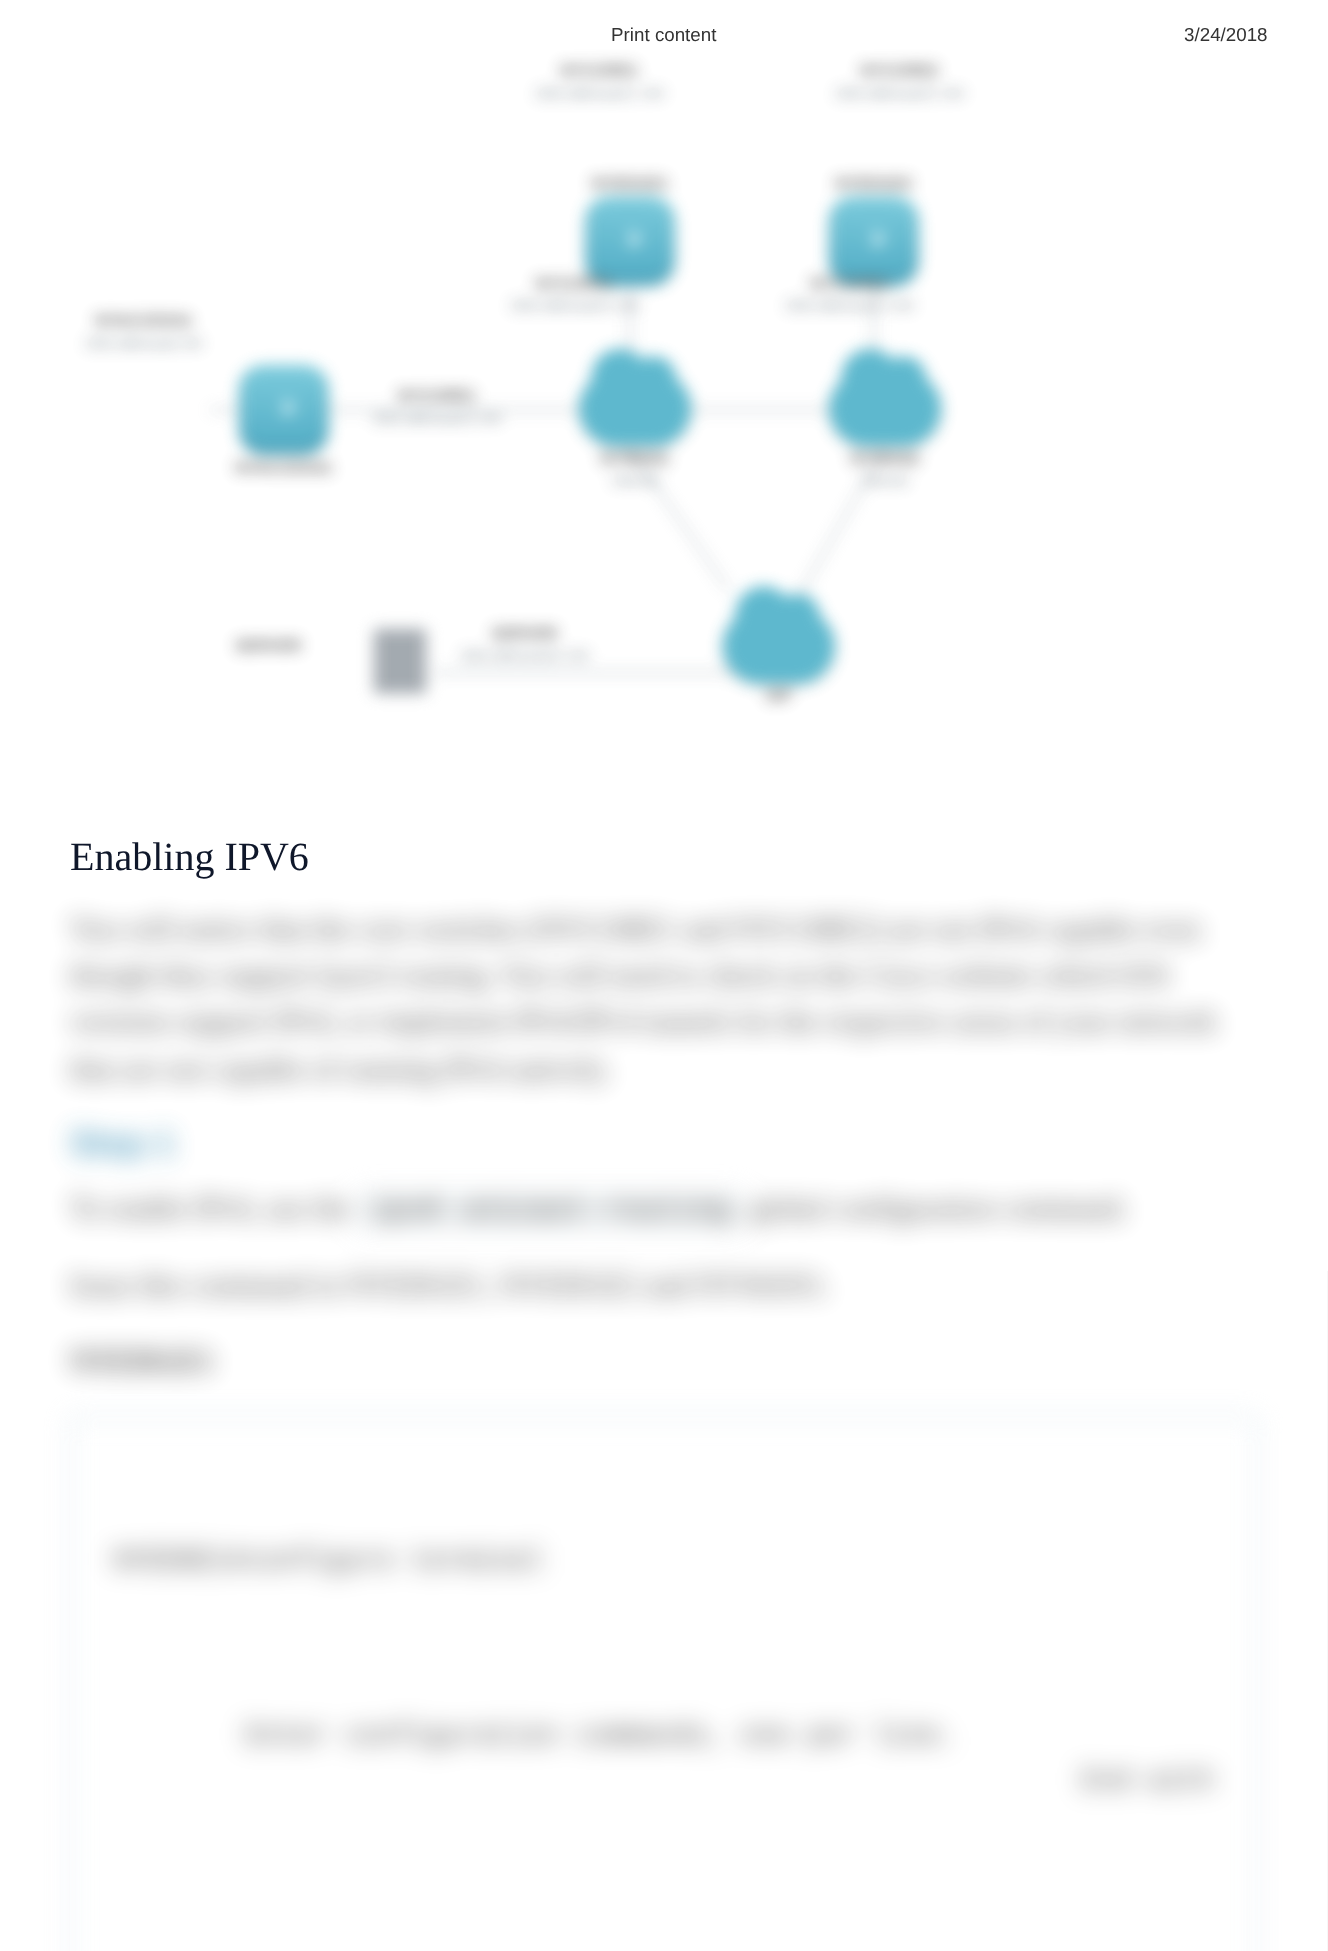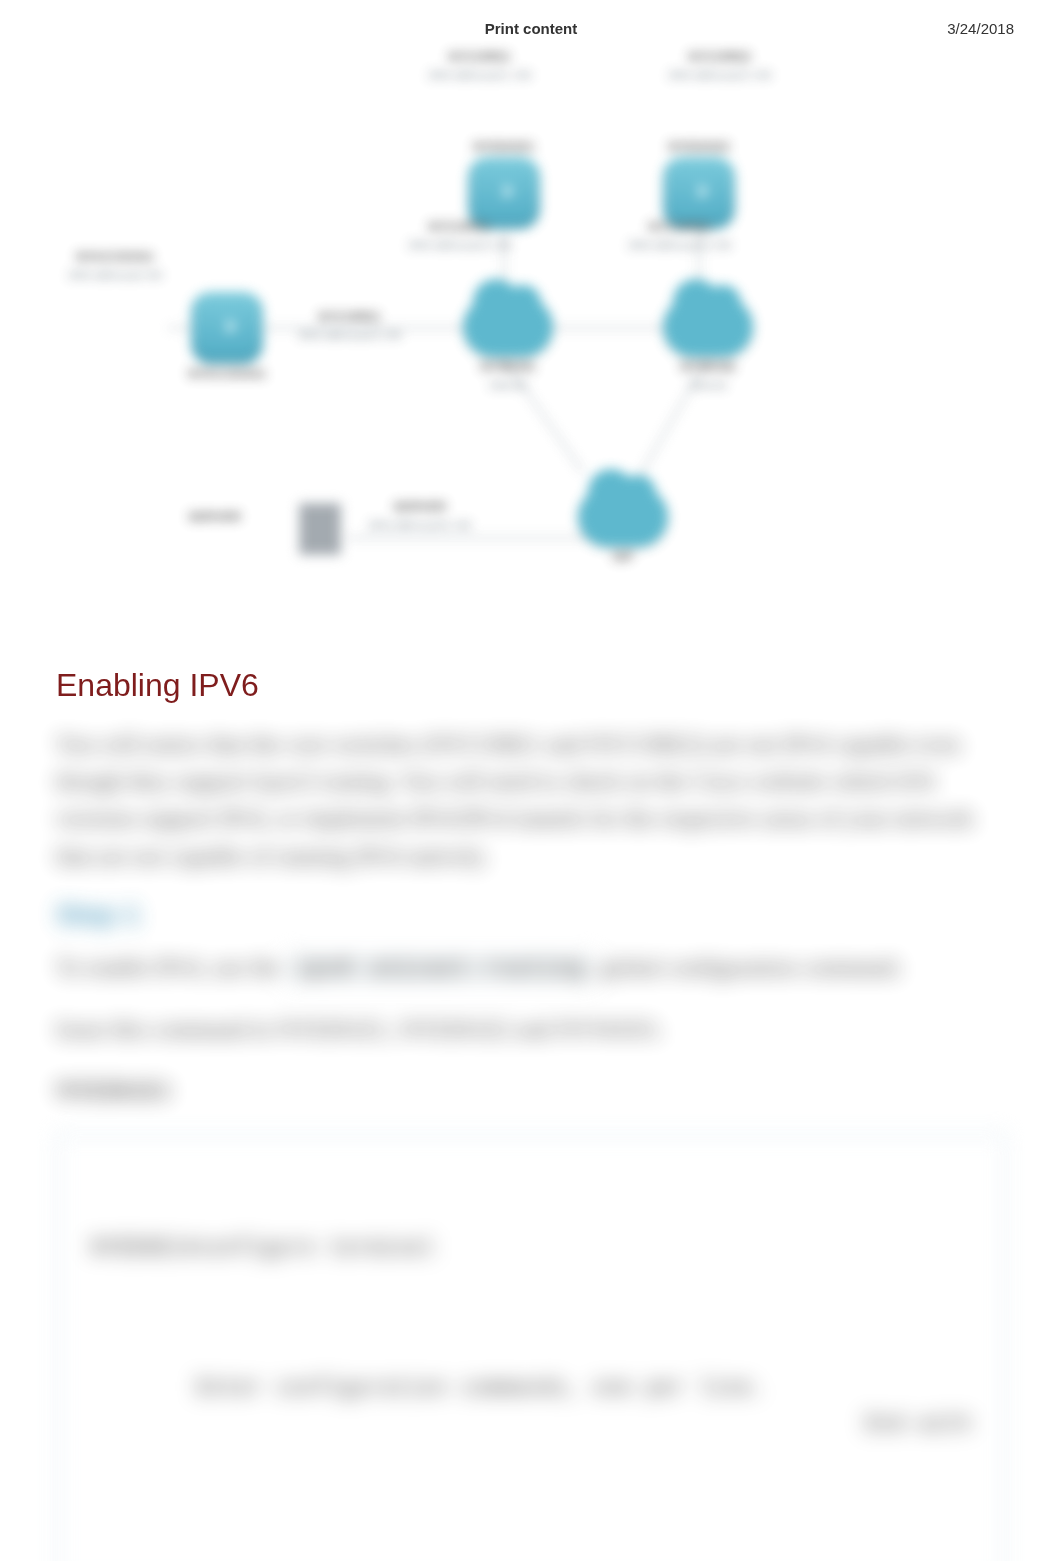--- a/index.html
+++ b/index.html
@@ -1,36 +1,36 @@
 <!DOCTYPE html>
 <html><head>
 <meta charset="utf-8">
 <style>
   html,body{margin:0;padding:0;background:#f2f2f2;font-family:Georgia,'Times New Roman',serif;color:#222;}
   .page{width:1062px;min-height:1561px;margin:0 auto;background:#fff;position:relative;box-sizing:border-box;padding:0 0 40px 0;}
   .hdr{display:flex;justify-content:flex-end;align-items:flex-start;padding:20px 48px 0 48px;font-family:Arial,Helvetica,sans-serif;font-size:15px;color:#333;}
-  .hdr .hdr-center{position:absolute;left:0;right:0;text-align:center;font-weight:bold;}
+  .hdr .hdr-center{position:absolute;left:0;right:0;text-align:center;}
   .hdr .hdr-left{z-index:1;}
   .diagram{margin:10px 48px 0 48px;height:580px;position:relative;}
   .node{position:absolute;display:flex;flex-direction:column;align-items:center;}
   .blur{filter:blur(6px);opacity:.9;}
   .blur-heavy{filter:blur(10px);opacity:.85;}
   .router{width:72px;height:72px;border-radius:20px;background:linear-gradient(180deg,#6ec6d9 0%,#3ea3bf 100%);display:flex;align-items:center;justify-content:center;box-shadow:inset 0 -4px 8px rgba(0,0,0,.15);}
   .router svg{width:38px;height:38px;fill:#e7fbff;}
   .cloud{width:90px;height:60px;background:#4db1c9;border-radius:30px;position:relative;box-shadow:0 2px 4px rgba(0,0,0,.2);}
   .cloud::before,.cloud::after{content:"";position:absolute;background:#4db1c9;border-radius:50%;}
   .cloud::before{width:46px;height:46px;left:10px;top:-18px;}
   .cloud::after{width:36px;height:36px;right:12px;top:-12px;}
   .server{width:44px;height:54px;background:#9aa1a8;border-radius:4px;box-shadow:inset 0 0 0 3px #c7ccd0;}
   .lbl{font-family:Arial,Helvetica,sans-serif;font-size:13px;color:#6b7880;text-align:center;margin:2px 0;line-height:1.2;}
   .lbl.sm{font-size:11px;}
   .lbl.bold{font-weight:700;color:#555;}
   .line{position:absolute;background:#b9c2c8;height:2px;transform-origin:left center;}
   .content{padding:0 56px;}
-  h2{font-family:Liberation Sans, sans-serif;font-weight:400;font-size:32px;margin:40px 0 22px 0;color:#7f1d1d;}
+  h2{font-family:Liberation Serif, serif;font-weight:400;font-size:32px;margin:40px 0 22px 0;color:#0f172a;}
   p.lead{font-size:24px;line-height:1.55;margin:0 0 24px 0;color:#222;}
   .step-h{font-family:Arial,Helvetica,sans-serif;font-size:28px;font-weight:700;color:#3a8fb7;margin:24px 0 18px 0;}
   .cmd{font-family:"Courier New",monospace;background:#eef2f4;padding:2px 10px;border-radius:3px;}
   .term-wrap{margin:16px 56px 0 56px;border:1px solid #8fb9cf;border-radius:4px;background:#fff;padding:26px 34px 36px 34px;box-shadow:0 1px 2px rgba(0,0,0,.05);}
   .term{font-family:"Courier New",monospace;font-size:22px;line-height:1.6;color:#222;white-space:pre-wrap;}
   .term-right{float:right;}
 </style>
 </head>
 <body>
 

